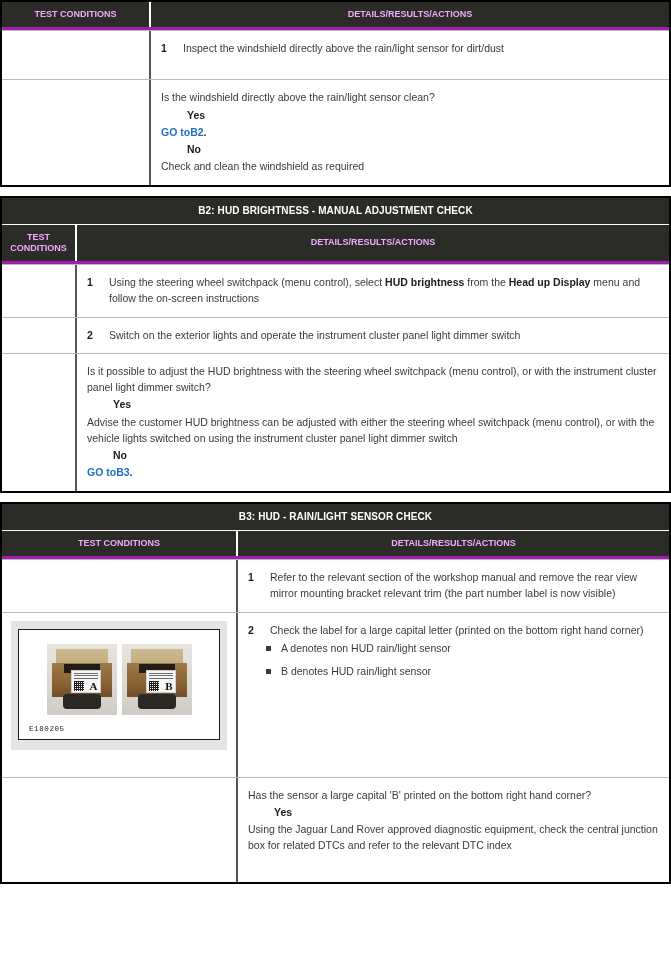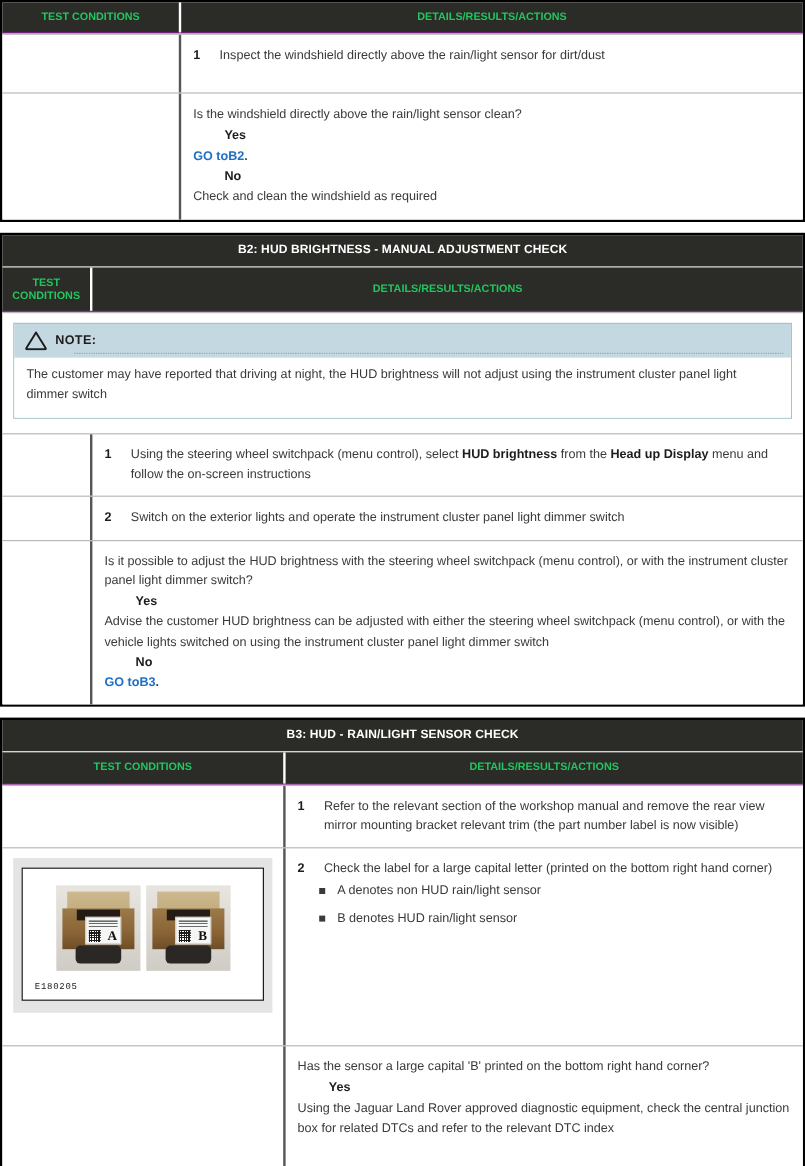--- a/index.html
+++ b/index.html
@@ -28,22 +28,22 @@
     font-size: 10px;
     font-weight: bold;
     letter-spacing: 0.1px;
     text-align: center;
     padding: 7px 4px 8px 4px;
     border-bottom: 1px solid #ffffff;
   }
   .colhead {
     display: flex;
     background: #2b2b28;
-    color: #22c55e;
-    border-bottom: 1px solid #a21caf;
+    color: #f0abfc;
+    border-bottom: 3px solid #a21caf;
   }
   .colhead > div {
     font-size: 9px;
     font-weight: bold;
     text-align: center;
     padding: 7px 4px;
     display: flex;
     align-items: center;
     justify-content: center;
     line-height: 1.25;
@@ -259,33 +259,20 @@
   <div class="spacer"></div>
 
   <div class="section">
     <div class="sec-title">B2: HUD BRIGHTNESS - MANUAL ADJUSTMENT CHECK</div>
 
     <div class="colhead">
       <div class="c-left" style="width:75px">TEST CONDITIONS</div>
       <div style="flex:1">DETAILS/RESULTS/ACTIONS</div>
     </div>
 
-    <div class="row-full">
-      <div class="notebox">
-        <div class="note-head">
-          <span class="note-ico">
-            <svg width="20" height="17" viewBox="0 0 20 17">
-              <path d="M10 2 L18 15 Q18.6 16 17.4 16 L2.6 16 Q1.4 16 2 15 Z" fill="none" stroke="#1d1d1d" stroke-width="1.6" stroke-linejoin="round"></path>
-            </svg>
-          </span>
-          <span class="note-lbl">NOTE:</span>
-        </div>
-        <div class="note-body">The customer may have reported that driving at night, the HUD brightness will not adjust using the instrument cluster panel light dimmer switch</div>
-      </div>
-    </div>
 
     <div class="row">
       <div class="cell-cond" style="width:75px;min-height:48px"></div>
       <div class="cell-det">
         <div class="step">
           <span class="step-num">1</span>
           <span class="step-txt"><span>Using the steering wheel switchpack (menu control), select </span><b>HUD brightness</b><span> from the </span><b>Head up Display</b><span> menu and follow the on-screen instructions</span></span>
         </div>
       </div>
     </div>

